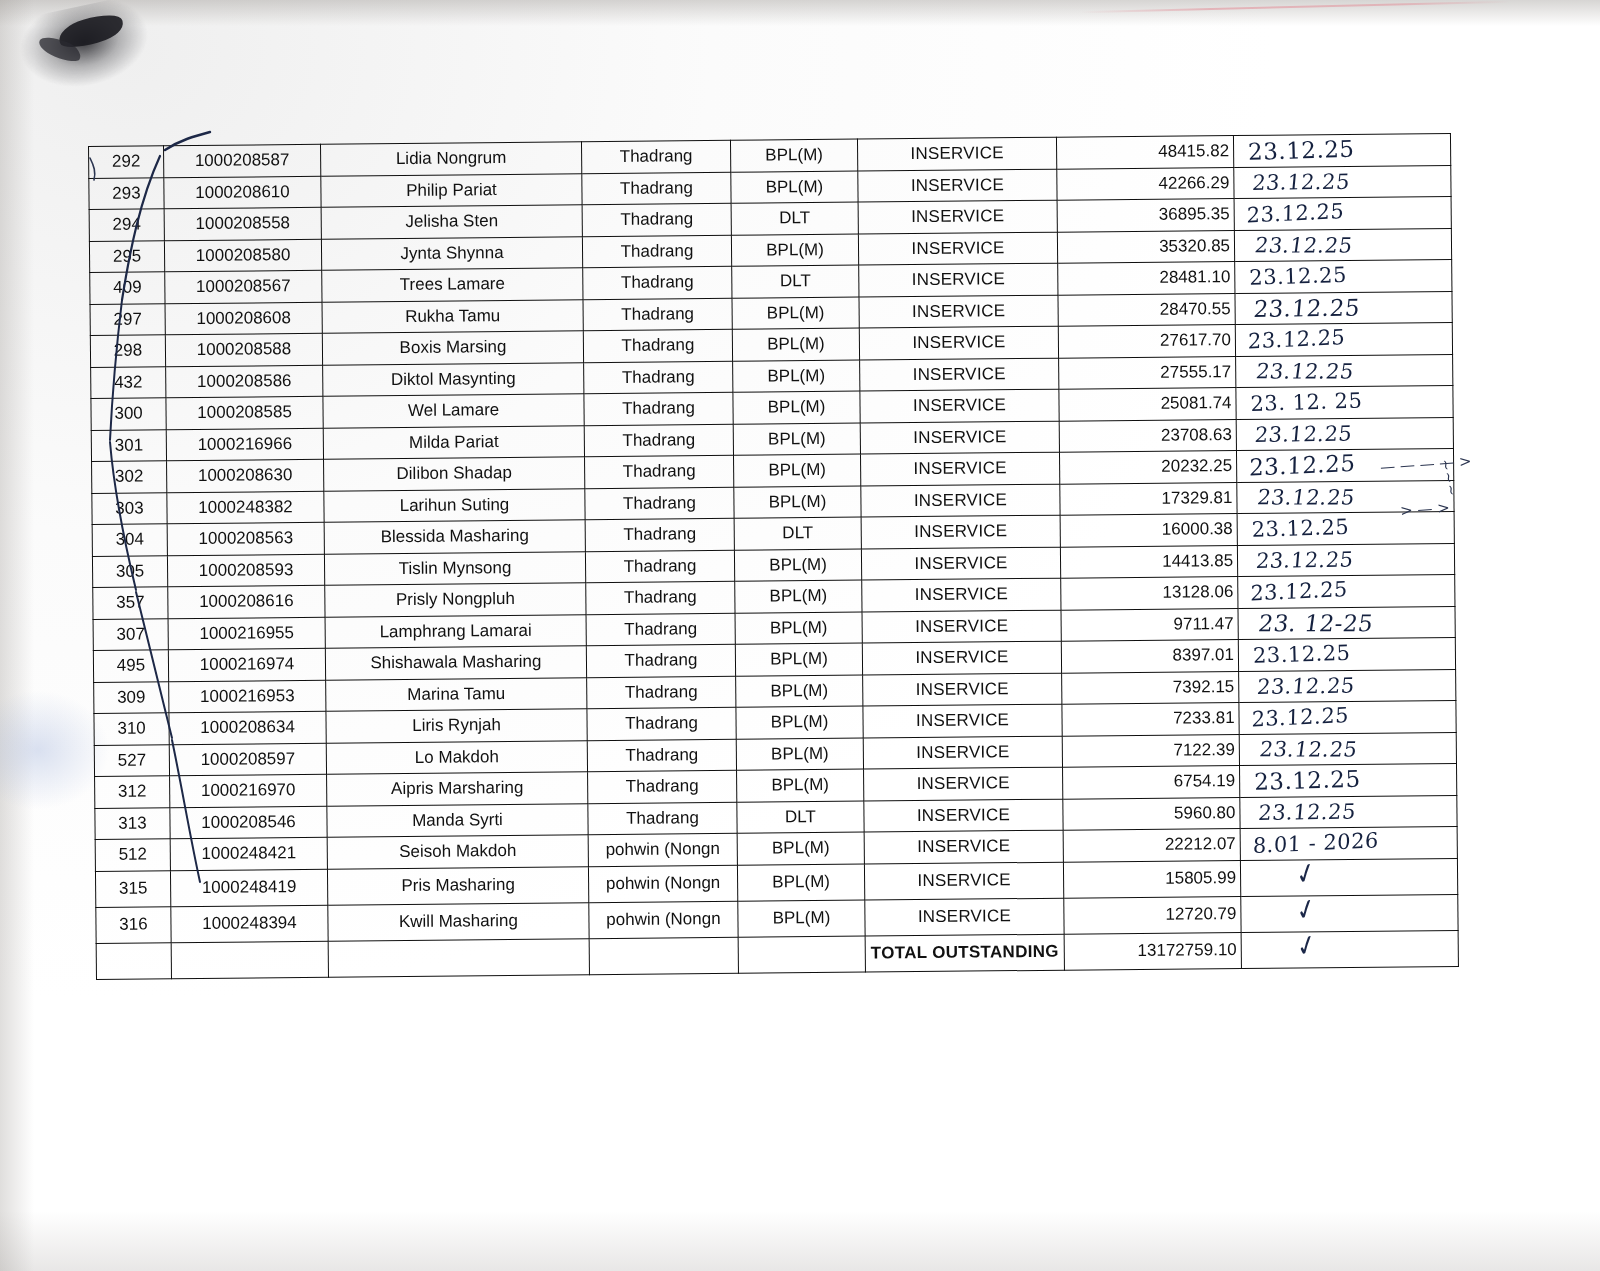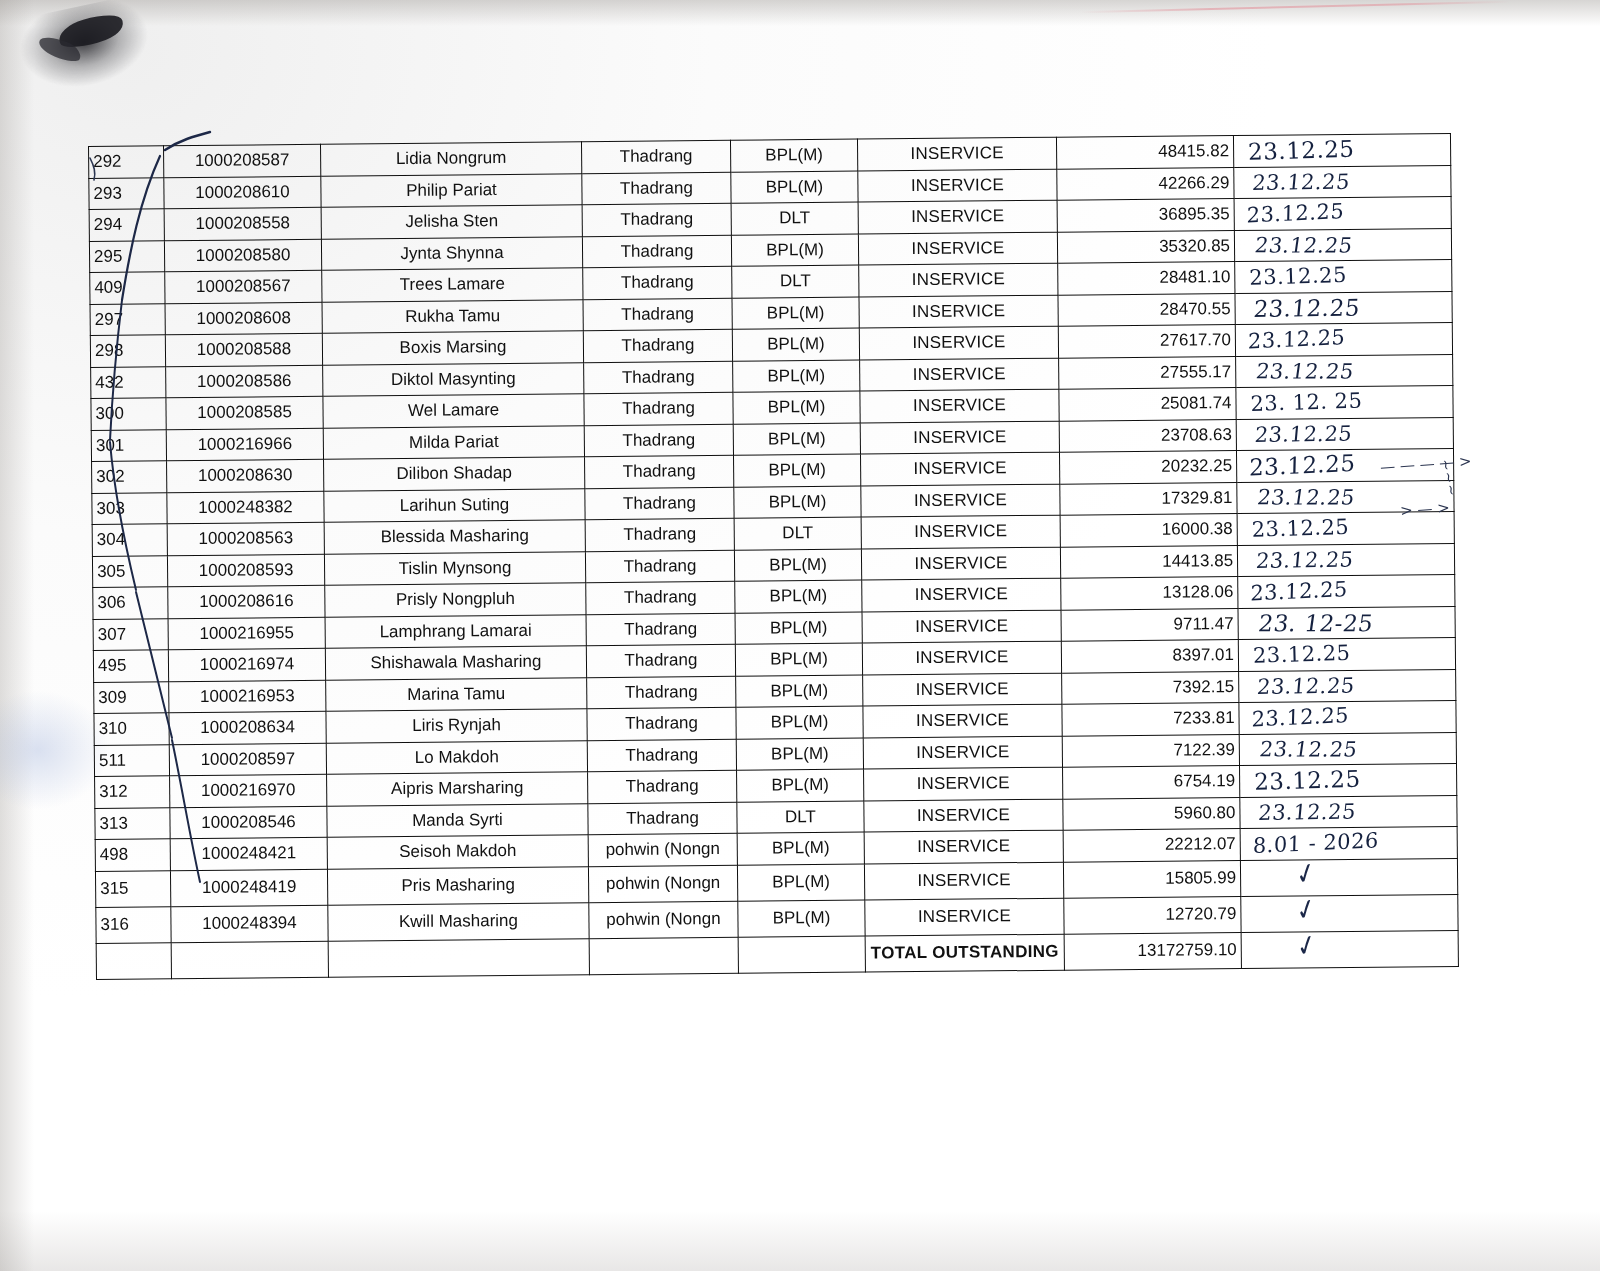--- a/index.html
+++ b/index.html
@@ -99,21 +99,21 @@
   }
   table.ledger td {
     border: 1.6px solid #0f0f0f;
     height: 30.5px;
     font-size: 17px;
     padding: 0 4px;
     white-space: nowrap;
     overflow: hidden;
     background: transparent;
   }
-  .c-sl     { width: 66px;  text-align: left; font-size: 18px; }
+  .c-sl     { width: 66px;  text-align: center; font-size: 18px; }
   .c-acc    { width: 148px; text-align: center; font-size: 17.5px; }
   .c-name   { width: 252px; text-align: center; }
   .c-loc    { width: 140px; text-align: center; font-size: 16.5px; }
   .c-cat    { width: 118px; text-align: center; font-size: 16.5px; }
   .c-status { width: 190px; text-align: center; font-size: 16px; letter-spacing: .2px; }
   .c-amt    { width: 168px; text-align: right;  font-size: 17.5px; padding-right: 7px; }
   .c-sign   { width: 208px; text-align: left; }
 
   .total-label {
     font-weight: bold;
@@ -311,21 +311,21 @@
           <td class="c-sl">305</td>
           <td class="c-acc">1000208593</td>
           <td class="c-name">Tislin Mynsong</td>
           <td class="c-loc">Thadrang</td>
           <td class="c-cat">BPL(M)</td>
           <td class="c-status">INSERVICE</td>
           <td class="c-amt">14413.85</td>
           <td class="c-sign"><span class="hw v2">23.12.25</span></td>
         </tr>
         <tr>
-          <td class="c-sl">306</td>
+          <td class="c-sl">357</td>
           <td class="c-acc">1000208616</td>
           <td class="c-name">Prisly Nongpluh</td>
           <td class="c-loc">Thadrang</td>
           <td class="c-cat">BPL(M)</td>
           <td class="c-status">INSERVICE</td>
           <td class="c-amt">13128.06</td>
           <td class="c-sign"><span class="hw v3">23.12.25</span></td>
         </tr>
         <tr>
           <td class="c-sl">307</td>
@@ -361,21 +361,21 @@
           <td class="c-sl">310</td>
           <td class="c-acc">1000208634</td>
           <td class="c-name">Liris Rynjah</td>
           <td class="c-loc">Thadrang</td>
           <td class="c-cat">BPL(M)</td>
           <td class="c-status">INSERVICE</td>
           <td class="c-amt">7233.81</td>
           <td class="c-sign"><span class="hw v3">23.12.25</span></td>
         </tr>
         <tr>
-          <td class="c-sl">511</td>
+          <td class="c-sl">527</td>
           <td class="c-acc">1000208597</td>
           <td class="c-name">Lo Makdoh</td>
           <td class="c-loc">Thadrang</td>
           <td class="c-cat">BPL(M)</td>
           <td class="c-status">INSERVICE</td>
           <td class="c-amt">7122.39</td>
           <td class="c-sign"><span class="hw v4">23.12.25</span></td>
         </tr>
         <tr>
           <td class="c-sl">312</td>
@@ -391,21 +391,21 @@
           <td class="c-sl">313</td>
           <td class="c-acc">1000208546</td>
           <td class="c-name">Manda Syrti</td>
           <td class="c-loc">Thadrang</td>
           <td class="c-cat">DLT</td>
           <td class="c-status">INSERVICE</td>
           <td class="c-amt">5960.80</td>
           <td class="c-sign"><span class="hw v2">23.12.25</span></td>
         </tr>
         <tr>
-          <td class="c-sl">498</td>
+          <td class="c-sl">512</td>
           <td class="c-acc">1000248421</td>
           <td class="c-name">Seisoh Makdoh</td>
           <td class="c-loc">pohwin (Nongn</td>
           <td class="c-cat">BPL(M)</td>
           <td class="c-status">INSERVICE</td>
           <td class="c-amt">22212.07</td>
           <td class="c-sign"><span class="hw v3">8.01 - 2026</span></td>
         </tr>
         <tr>
           <td class="c-sl">315</td>

